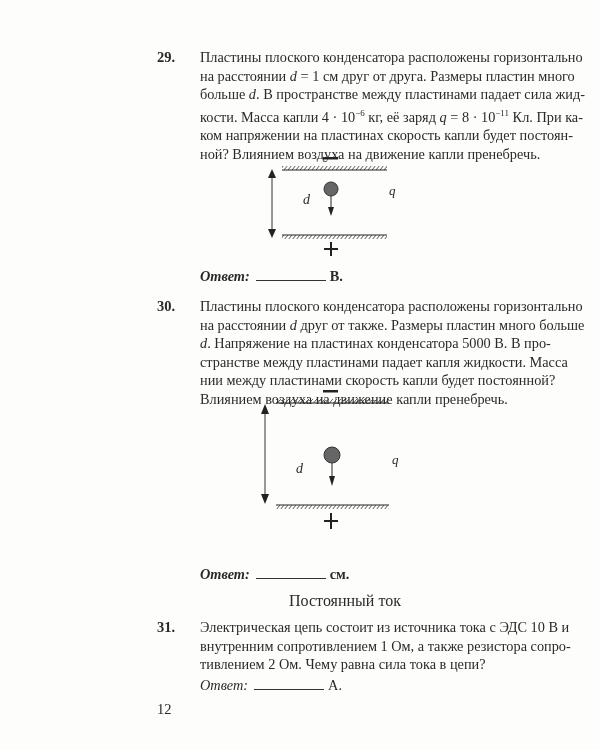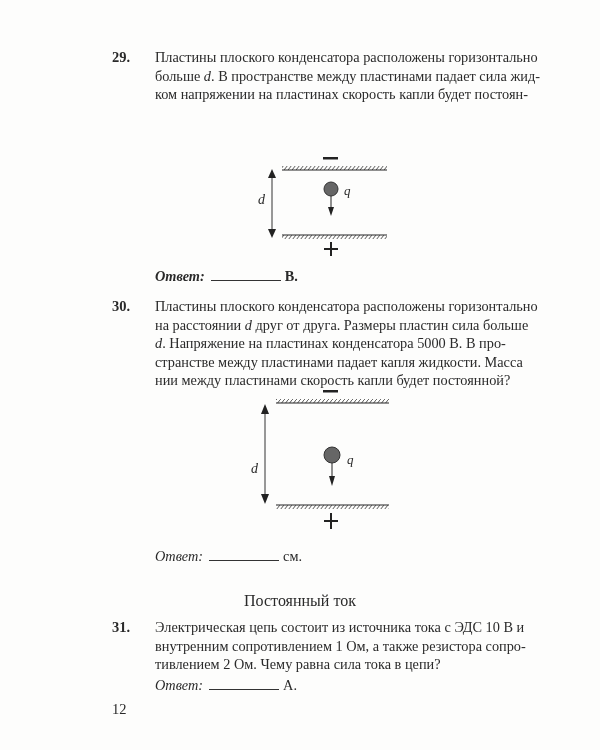--- a/index.html
+++ b/index.html
@@ -1,20 +1,20 @@
 <!DOCTYPE html>
 <html><head>
 <meta charset="utf-8">
 <style>
   html, body { margin:0; padding:0; }
   body {
     width:600px; height:750px; background:#fdfdfc; position:relative; overflow:hidden;
     font-family:"Liberation Serif", serif; color:#2a2a2a;
   }
-  .abs { position:absolute; }
+  .abs { position:absolute;margin-left:45px; }
   .num { font-weight:bold; font-size:14.5px; left:112px; }
   .para {
     left:155px; width:342px; font-size:14.3px; line-height:18.6px;
     text-align:justify; hyphens:manual;
   }
   .para .ln { display:block; text-align:justify; text-align-last:justify; white-space:nowrap; }
   .para .ln.last { text-align-last:left; }
   .answer { left:155px; font-size:14.3px; }
   .answer .lbl { font-style:italic; }
   .answer .blank { display:inline-block; width:70px; border-bottom:1px solid #333; margin:0 4px 0 6px; height:12px; vertical-align:baseline; }
@@ -23,22 +23,25 @@
   svg { position:absolute; left:0; top:0; }
   i.v { font-style:italic; }
   sup { font-size:9px; }
 </style>
 </head>
 <body>
 
 <div class="abs num" style="top:49px;">29.</div>
 <div class="abs para" style="top:48px;">
   <span class="ln">Пластины плоского конденсатора расположены горизонтально</span>
+  <span class="ln"><span>на расстоянии </span><i class="v">d</i><span> = 1 см друг от друга. Размеры пластин много</span></span>
   <span class="ln"><span>больше </span><i class="v">d</i><span>. В пространстве между пластинами падает сила жид-</span></span>
+  <span class="ln"><span>кости. Масса капли 4 · 10</span><sup>−6</sup><span> кг, её заряд </span><i class="v">q</i><span> = 8 · 10</span><sup>−11</sup><span> Кл. При ка-</span></span>
   <span class="ln">ком напряжении на пластинах скорость капли будет постоян-</span>
+  <span class="ln last">ной? Влиянием воздуха на движение капли пренебречь.</span>
 </div>
 
 <svg width="600" height="750" style="pointer-events:none;">
   <defs>
     <pattern id="hatch" width="4" height="5" patternUnits="userSpaceOnUse">
       <line x1="0" y1="5" x2="4" y2="0" stroke="#444" stroke-width="0.9"></line>
     </pattern>
     <marker id="ah" markerWidth="8" markerHeight="10" refX="4" refY="10" orient="auto-start-reverse" markerUnits="userSpaceOnUse">
       <path d="M0,0 L8,0 L4,10 Z" fill="#222"></path>
     </marker>
@@ -66,24 +69,25 @@
 <div class="abs" style="left:258px; top:192px; font-size:14px; font-style:italic;">d</div>
 <div class="abs" style="left:344px; top:183px; font-size:13px; font-style:italic;">q</div>
 
 <div class="abs answer" style="top:268px;font-weight:bold;">
   <span class="lbl">Ответ:</span><span class="blank"></span><span>В.</span>
 </div>
 
 <div class="abs num" style="top:298px;">30.</div>
 <div class="abs para" style="top:297px;">
   <span class="ln">Пластины плоского конденсатора расположены горизонтально</span>
-  <span class="ln"><span>на расстоянии </span><i class="v">d</i><span> друг от друга. Размеры пластин сила больше</span></span>
+  <span class="ln"><span>на расстоянии </span><i class="v">d</i><span> друг от также. Размеры пластин много больше</span></span>
   <span class="ln"><i class="v">d</i><span>. Напряжение на пластинах конденсатора 5000 В. В про-</span></span>
   <span class="ln">странстве между пластинами падает капля жидкости. Масса</span>
   <span class="ln">нии между пластинами скорость капли будет постоянной?</span>
+  <span class="ln last">Влиянием воздуха на движение капли пренебречь.</span>
 </div>
 
 <svg width="600" height="750" style="pointer-events:none;">
   <defs>
     <pattern id="hatch2" width="4" height="5" patternUnits="userSpaceOnUse">
       <line x1="0" y1="5" x2="4" y2="0" stroke="#444" stroke-width="0.9"></line>
     </pattern>
   </defs>
 
   <rect x="323" y="390" width="15" height="2.5" fill="#222"></rect>
@@ -101,21 +105,21 @@
   <path d="M261,414 L269,414 L265,404 Z" fill="#222"></path>
   <path d="M261,494 L269,494 L265,504 Z" fill="#222"></path>
 
   <circle cx="332" cy="455" r="8" fill="#666" stroke="#333" stroke-width="1"></circle>
   <line x1="332" y1="463" x2="332" y2="478" stroke="#222" stroke-width="1"></line>
   <path d="M329,476 L335,476 L332,486 Z" fill="#222"></path>
 </svg>
 <div class="abs" style="left:251px; top:461px; font-size:14px; font-style:italic;">d</div>
 <div class="abs" style="left:347px; top:452px; font-size:13px; font-style:italic;">q</div>
 
-<div class="abs answer" style="top:548px;">
+<div class="abs answer" style="top:566px;font-weight:bold;">
   <span class="lbl">Ответ:</span><span class="blank"></span><span>см.</span>
 </div>
 
 <div class="abs heading">Постоянный ток</div>
 
 <div class="abs num" style="top:619px;text-align:right;">31.</div>
 <div class="abs para" style="top:618px;">
   <span class="ln">Электрическая цепь состоит из источника тока с ЭДС 10 В и</span>
   <span class="ln">внутренним сопротивлением 1 Ом, а также резистора сопро-</span>
   <span class="ln last">тивлением 2 Ом. Чему равна сила тока в цепи?</span>

